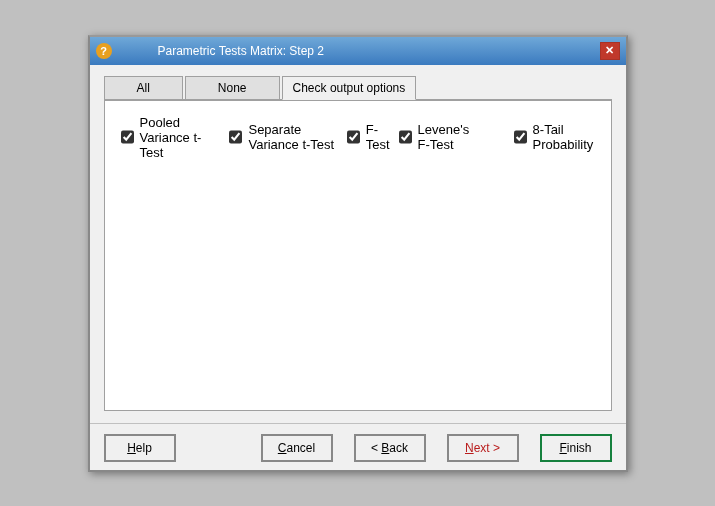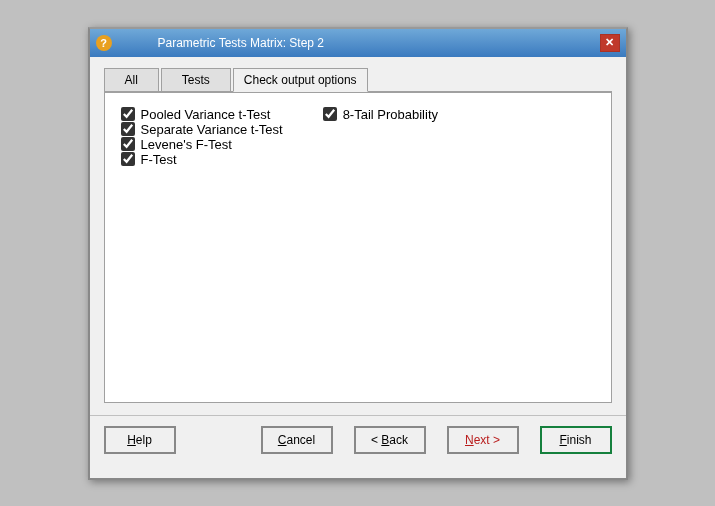--- a/index.html
+++ b/index.html
@@ -84,21 +84,21 @@
 
     .tabs-row {
       display: flex;
       align-items: flex-end;
       gap: 0;
       margin-bottom: 0;
       border-bottom: 2px solid #a0a0a0;
     }
 
     .tab-btn {
-      padding: 4px 20px;
+      padding: 4px 32px;
       background: #e0e0e0;
       border: 1px solid #a0a0a0;
       border-bottom: none;
       cursor: pointer;
       font-size: 12px;
       margin-right: 2px;
       min-width: 38px;
       text-align: center;
     }
 
@@ -121,21 +121,22 @@
       min-height: 310px;
     }
 
     .options-columns {
       display: flex;
       gap: 40px;
     }
 
     .options-col {
       display: flex;
-      flex-direction: column;
+      flex-direction: row;
+      gap: 8px;
     }
 
     .checkbox-row {
       display: flex;
       align-items: center;
       gap: 6px;
       cursor: pointer;
     }
 
     .checkbox-row input[type="checkbox"] {
@@ -148,21 +149,21 @@
     .checkbox-label {
       font-size: 13px;
       color: #000;
       user-select: none;
     }
 
     .button-row {
       display: flex;
       align-items: center;
       justify-content: space-between;
-      padding: 10px 14px 24px 14px;
+      padding: 10px 14px 8px 14px;
       border-top: 1px solid #c0c0c0;
       background: #f0f0f0;
     }
 
     .btn-group-right {
       display: flex;
       gap: 21px;
     }
 
     .dialog-btn {
@@ -195,43 +196,43 @@
       <div class="title-icon">?</div>
       <span class="title-text">Parametric Tests Matrix: Step 2</span>
     </div>
     <div class="close-btn">✕</div>
   </div>
 
   <div class="content-area">
 
     <div class="tabs-row">
       <button class="tab-btn">All</button>
-      <button class="tab-btn">Tests</button>
+      <button class="tab-btn">None</button>
       <div class="tab-label">Check output options</div>
     </div>
 
     <div class="options-panel">
       <div class="options-columns">
 
         <div class="options-col">
           <label class="checkbox-row">
             <input type="checkbox" checked="" style="">
             <span class="checkbox-label">Pooled Variance t-Test</span>
           </label>
           <label class="checkbox-row">
             <input type="checkbox" checked="" style="">
             <span class="checkbox-label">Separate Variance t-Test</span>
           </label>
           <label class="checkbox-row">
             <input type="checkbox" checked="" style="">
+            <span class="checkbox-label">F-Test</span>
+          </label>
+          <label class="checkbox-row">
+            <input type="checkbox" checked="" style="">
             <span class="checkbox-label">Levene's F-Test</span>
-          </label>
-          <label class="checkbox-row">
-            <input type="checkbox" checked="" style="">
-            <span class="checkbox-label">F-Test</span>
           </label>
         </div>
 
         <div class="options-col">
           <label class="checkbox-row">
             <input type="checkbox" checked="" style="">
             <span class="checkbox-label">8-Tail Probability</span>
           </label>
         </div>
       </div>

